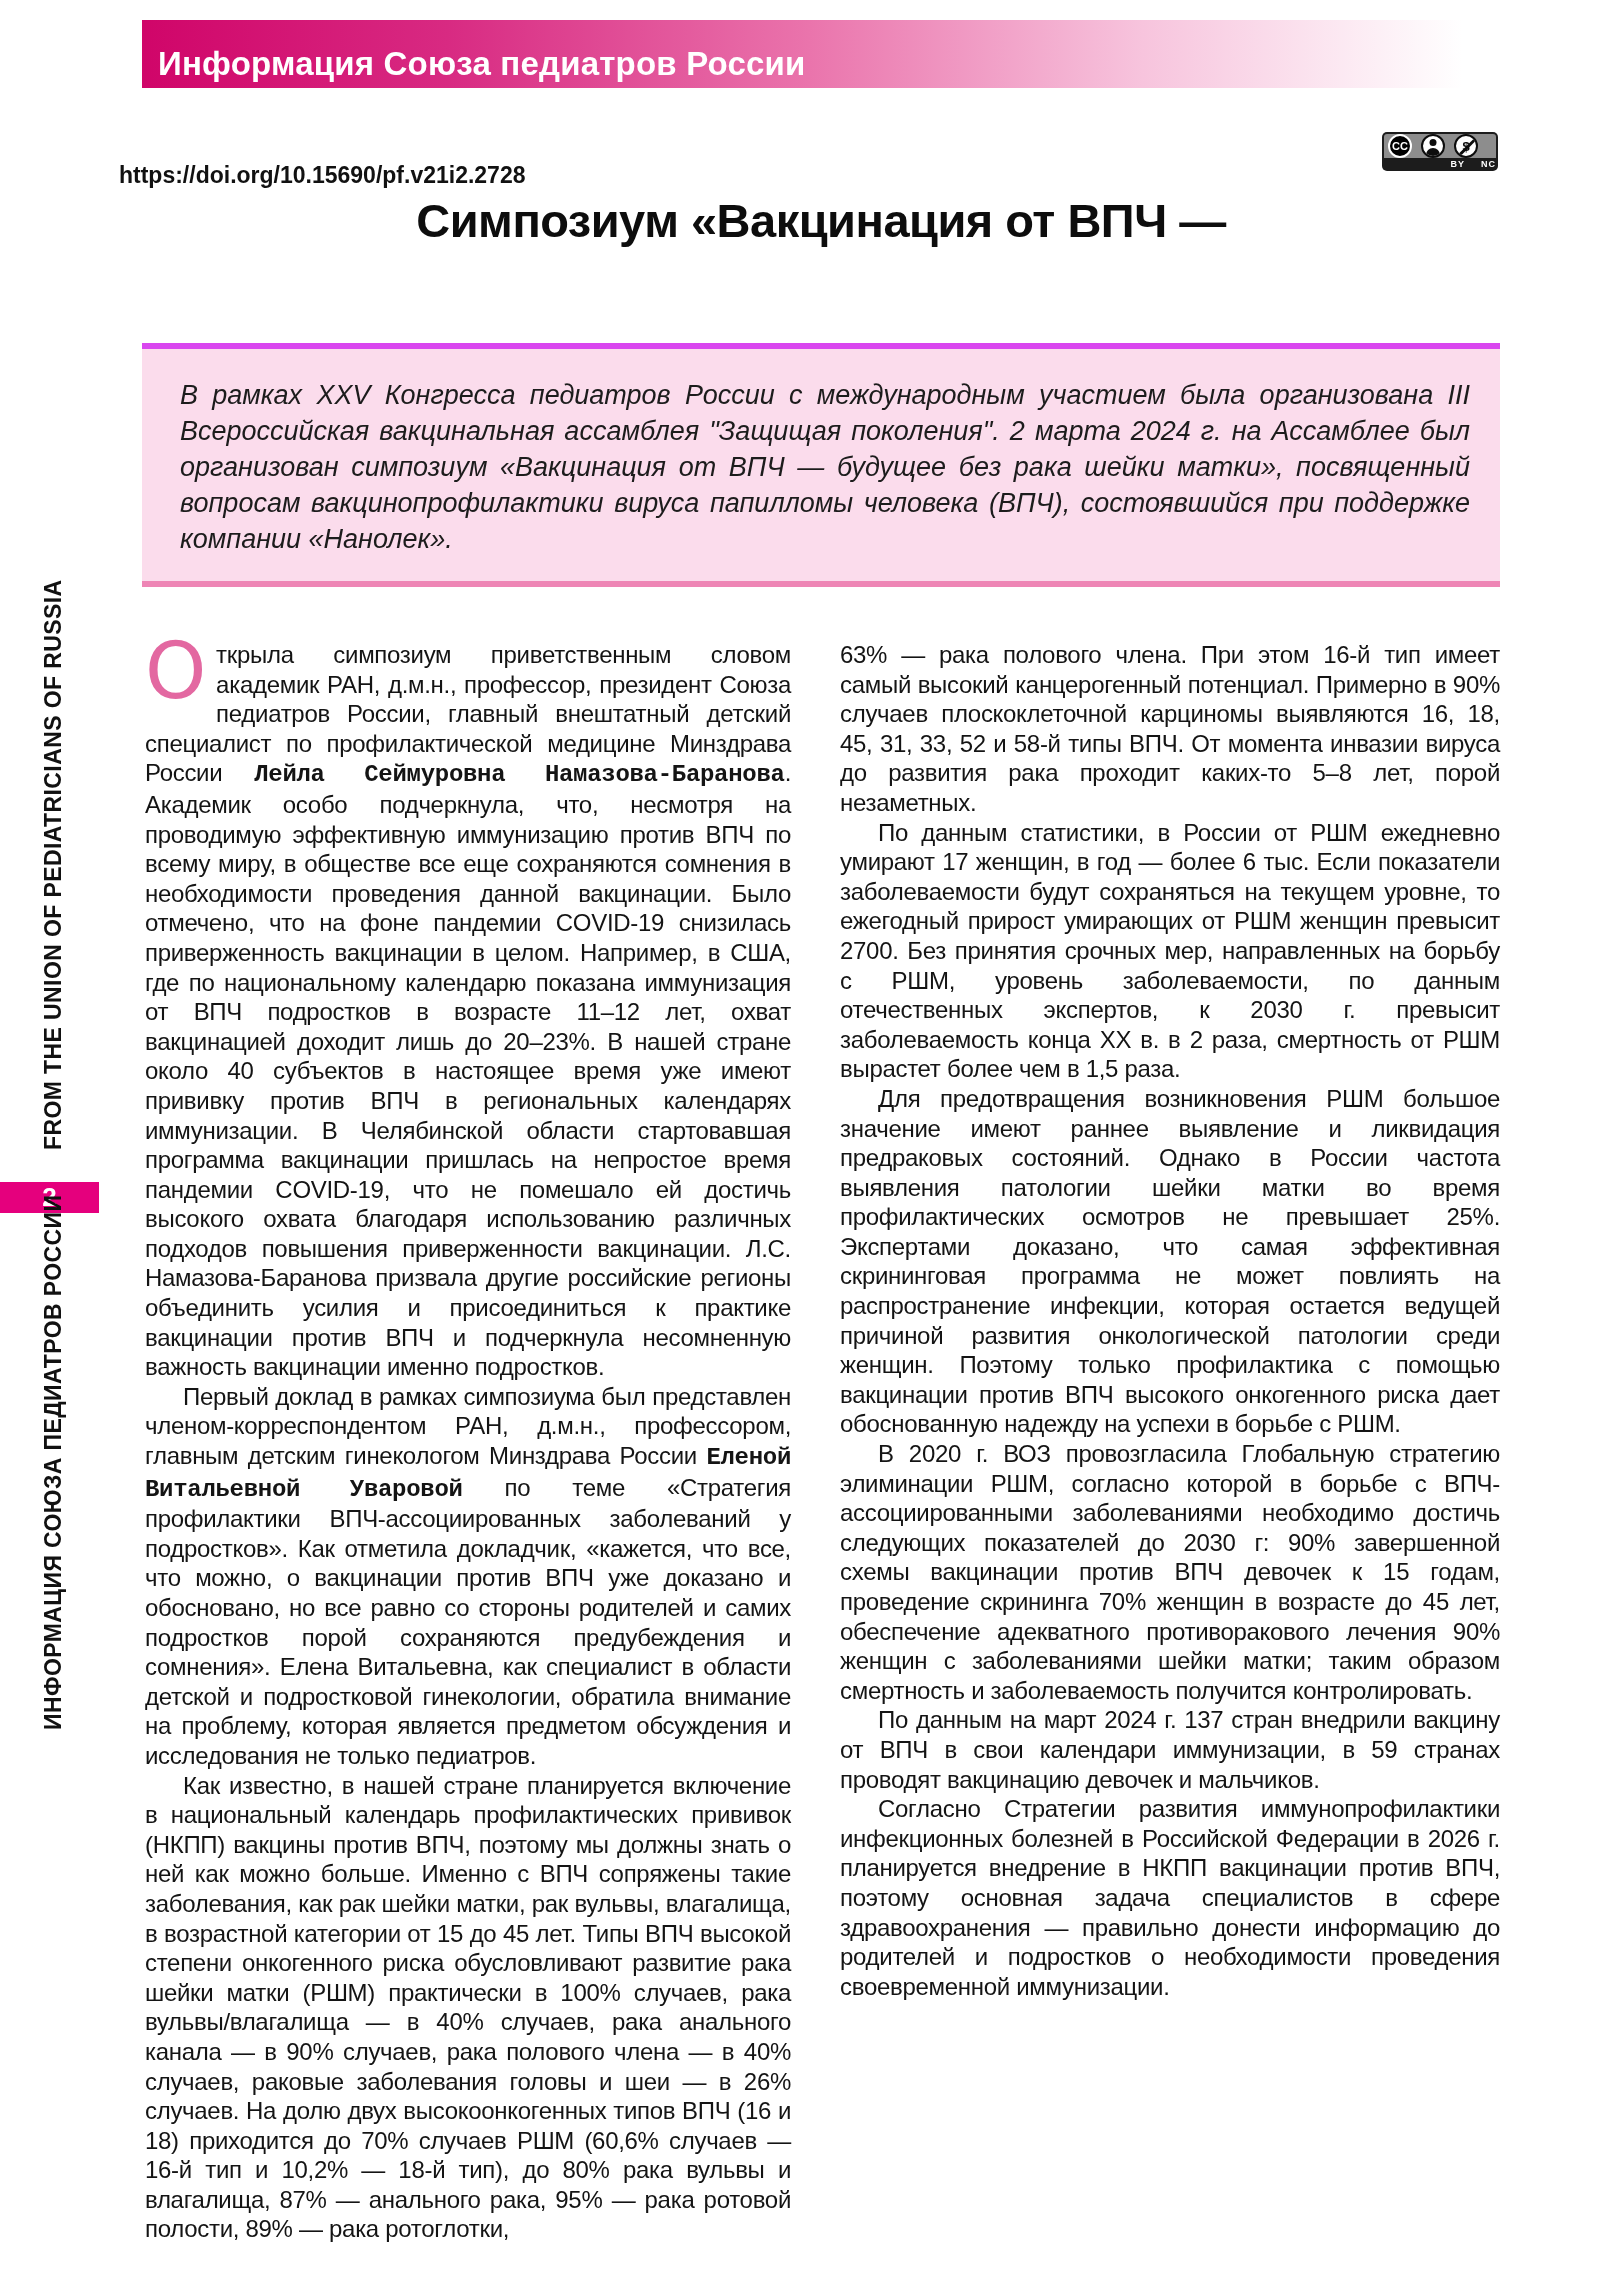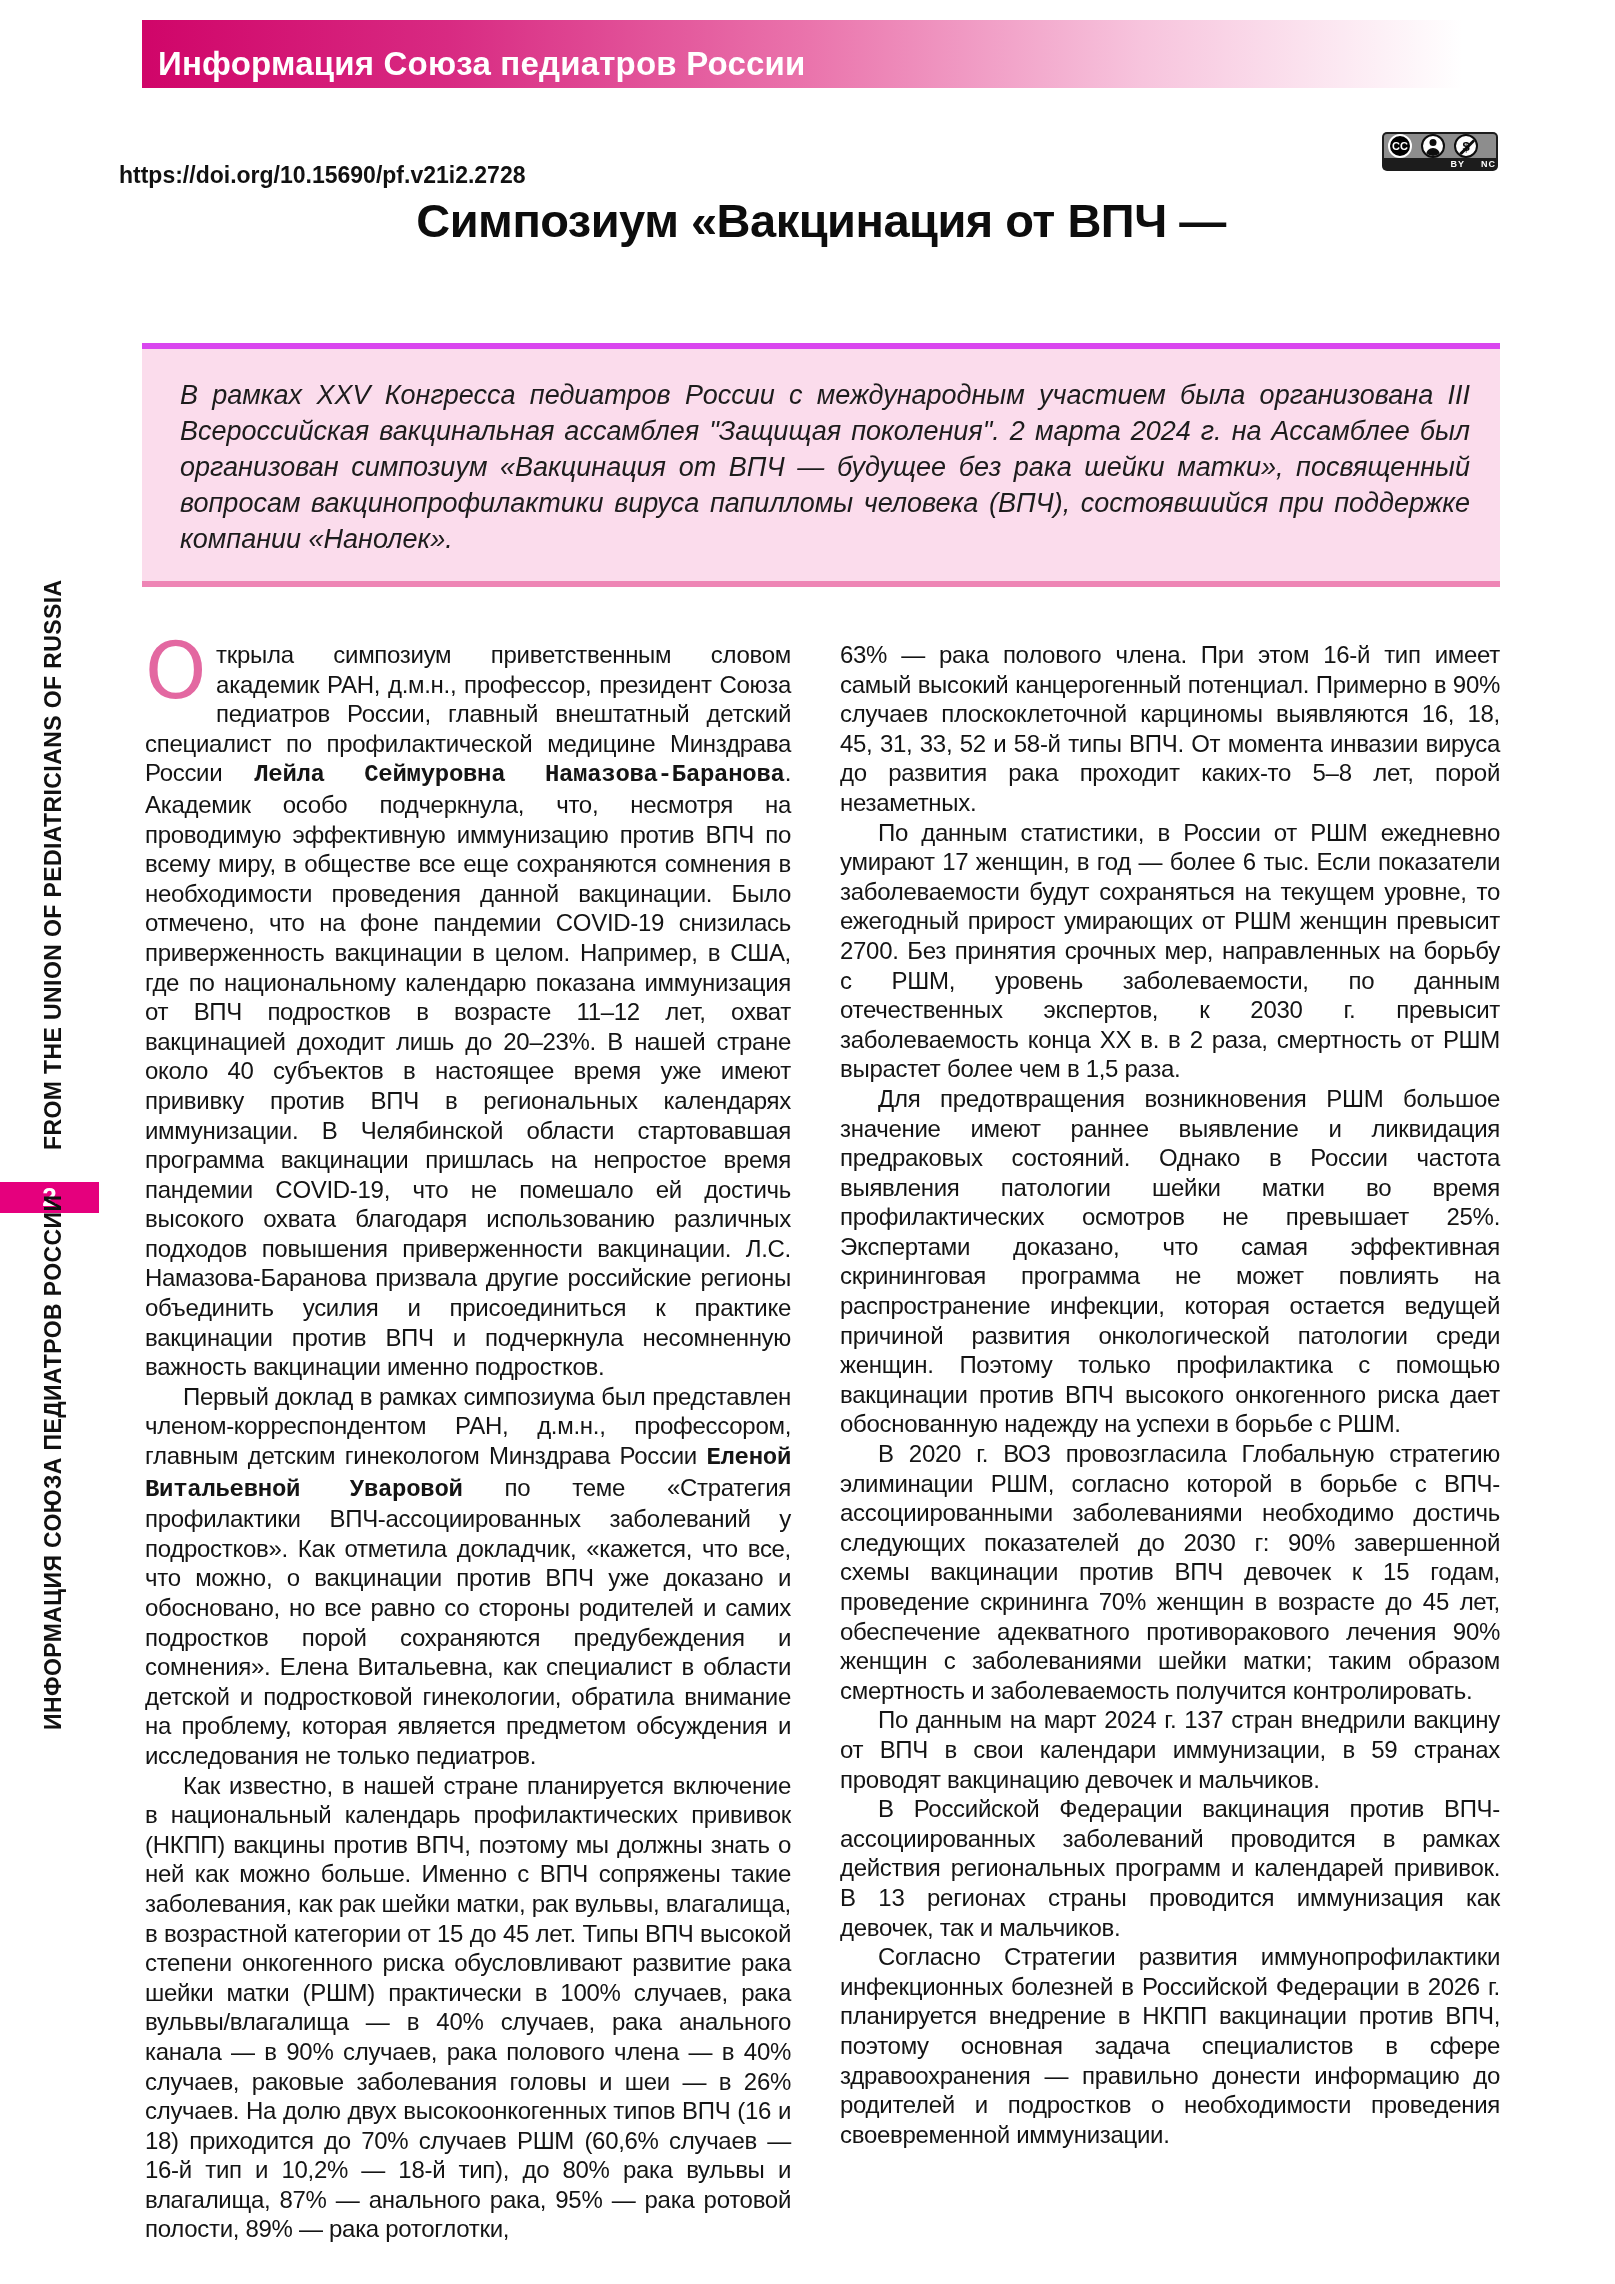--- a/index.html
+++ b/index.html
@@ -90,21 +90,20 @@
       <p class="para"><span class="dropcap">О</span><span>ткрыла симпозиум приветственным словом академик РАН, д.м.н., профессор, президент Союза педиатров России, главный внештатный детский специалист по профилактической медицине Минздрава России </span><span class="b">Лейла Сеймуровна Намазова-Баранова</span><span>. Академик особо подчеркнула, что, несмотря на проводимую эффективную иммунизацию против ВПЧ по всему миру, в обществе все еще сохраняются сомнения в необходимости проведения данной вакцинации. Было отмечено, что на фоне пандемии COVID-19 снизилась приверженность вакцинации в целом. Например, в США, где по национальному календарю показана иммунизация от ВПЧ подростков в возрасте 11–12 лет, охват вакцинацией доходит лишь до 20–23%. В нашей стране около 40 субъектов в настоящее время уже имеют прививку против ВПЧ в региональных календарях иммунизации. В Челябинской области стартовавшая программа вакцинации пришлась на непростое время пандемии COVID-19, что не помешало ей достичь высокого охвата благодаря использованию различных подходов повышения приверженности вакцинации. Л.С. Намазова-Баранова призвала другие российские регионы объединить усилия и присоединиться к практике вакцинации против ВПЧ и подчеркнула несомненную важность вакцинации именно подростков.</span></p>
       <p class="para indent"><span>Первый доклад в рамках симпозиума был представлен членом-корреспондентом РАН, д.м.н., профессором, главным детским гинекологом Минздрава России </span><span class="b">Еленой Витальевной Уваровой</span><span> по теме «Стратегия профилактики ВПЧ-ассоциированных заболеваний у подростков». Как отметила докладчик, «кажется, что все, что можно, о вакцинации против ВПЧ уже доказано и обосновано, но все равно со стороны родителей и самих подростков порой сохраняются предубеждения и сомнения». Елена Витальевна, как специалист в области детской и подростковой гинекологии, обратила внимание на проблему, которая является предметом обсуждения и исследования не только педиатров.</span></p>
       <p class="para indent"><span>Как известно, в нашей стране планируется включение в национальный календарь профилактических прививок (НКПП) вакцины против ВПЧ, поэтому мы должны знать о ней как можно больше. Именно с ВПЧ сопряжены такие заболевания, как рак шейки матки, рак вульвы, влагалища, в возрастной категории от 15 до 45 лет. Типы ВПЧ высокой степени онкогенного риска обусловливают развитие рака шейки матки (РШМ) практически в 100% случаев, рака вульвы/влагалища — в 40% случаев, рака анального канала — в 90% случаев, рака полового члена — в 40% случаев, раковые заболевания головы и шеи — в 26% случаев. На долю двух высокоонкогенных типов ВПЧ (16 и 18) приходится до 70% случаев РШМ (60,6% случаев — 16-й тип и 10,2% — 18-й тип), до 80% рака вульвы и влагалища, 87% — анального рака, 95% — рака ротовой полости, 89% — рака ротоглотки,</span></p>
     </div>
   <div class="col col-right">
       <p class="para"><span>63% — рака полового члена. При этом 16-й тип имеет самый высокий канцерогенный потенциал. Примерно в 90% случаев плоскоклеточной карциномы выявляются 16, 18, 45, 31, 33, 52 и 58-й типы ВПЧ. От момента инвазии вируса до развития рака проходит каких-то 5–8 лет, порой незаметных.</span></p>
       <p class="para indent"><span>По данным статистики, в России от РШМ ежедневно умирают 17 женщин, в год — более 6 тыс. Если показатели заболеваемости будут сохраняться на текущем уровне, то ежегодный прирост умирающих от РШМ женщин превысит 2700. Без принятия срочных мер, направленных на борьбу с РШМ, уровень заболеваемости, по данным отечественных экспертов, к 2030 г. превысит заболеваемость конца XX в. в 2 раза, смертность от РШМ вырастет более чем в 1,5 раза.</span></p>
       <p class="para indent"><span>Для предотвращения возникновения РШМ большое значение имеют раннее выявление и ликвидация предраковых состояний. Однако в России частота выявления патологии шейки матки во время профилактических осмотров не превышает 25%. Экспертами доказано, что самая эффективная скрининговая программа не может повлиять на распространение инфекции, которая остается ведущей причиной развития онкологической патологии среди женщин. Поэтому только профилактика с помощью вакцинации против ВПЧ высокого онкогенного риска дает обоснованную надежду на успехи в борьбе с РШМ.</span></p>
       <p class="para indent"><span>В 2020 г. ВОЗ провозгласила Глобальную стратегию элиминации РШМ, согласно которой в борьбе с ВПЧ-ассоциированными заболеваниями необходимо достичь следующих показателей до 2030 г: 90% завершенной схемы вакцинации против ВПЧ девочек к 15 годам, проведение скрининга 70% женщин в возрасте до 45 лет, обеспечение адекватного противоракового лечения 90% женщин с заболеваниями шейки матки; таким образом смертность и заболеваемость получится контролировать.</span></p>
       <p class="para indent"><span>По данным на март 2024 г. 137 стран внедрили вакцину от ВПЧ в свои календари иммунизации, в 59 странах проводят вакцинацию девочек и мальчиков.</span></p>
-      <p class="para indent"><span>В Российской Федерации вакцинация против ВПЧ-ассоциированных заболеваний проводится в рамках действия региональных программ и календарей прививок. В 13 регионах страны проводится иммунизация как девочек, так и мальчиков.</span></p>
       <p class="para indent"><span>Согласно Стратегии развития иммунопрофилактики инфекционных болезней в Российской Федерации в 2026 г. планируется внедрение в НКПП вакцинации против ВПЧ, поэтому основная задача специалистов в сфере здравоохранения — правильно донести информацию до родителей и подростков о необходимости проведения своевременной иммунизации.</span></p>
     </div>
 
   <div class="vtext side-en">FROM THE UNION OF PEDIATRICIANS OF RUSSIA</div>
   <div class="pagenum">2</div>
   <div class="vtext side-ru">ИНФОРМАЦИЯ СОЮЗА ПЕДИАТРОВ РОССИИ</div>
 
 </div>
 
 </body></html>

